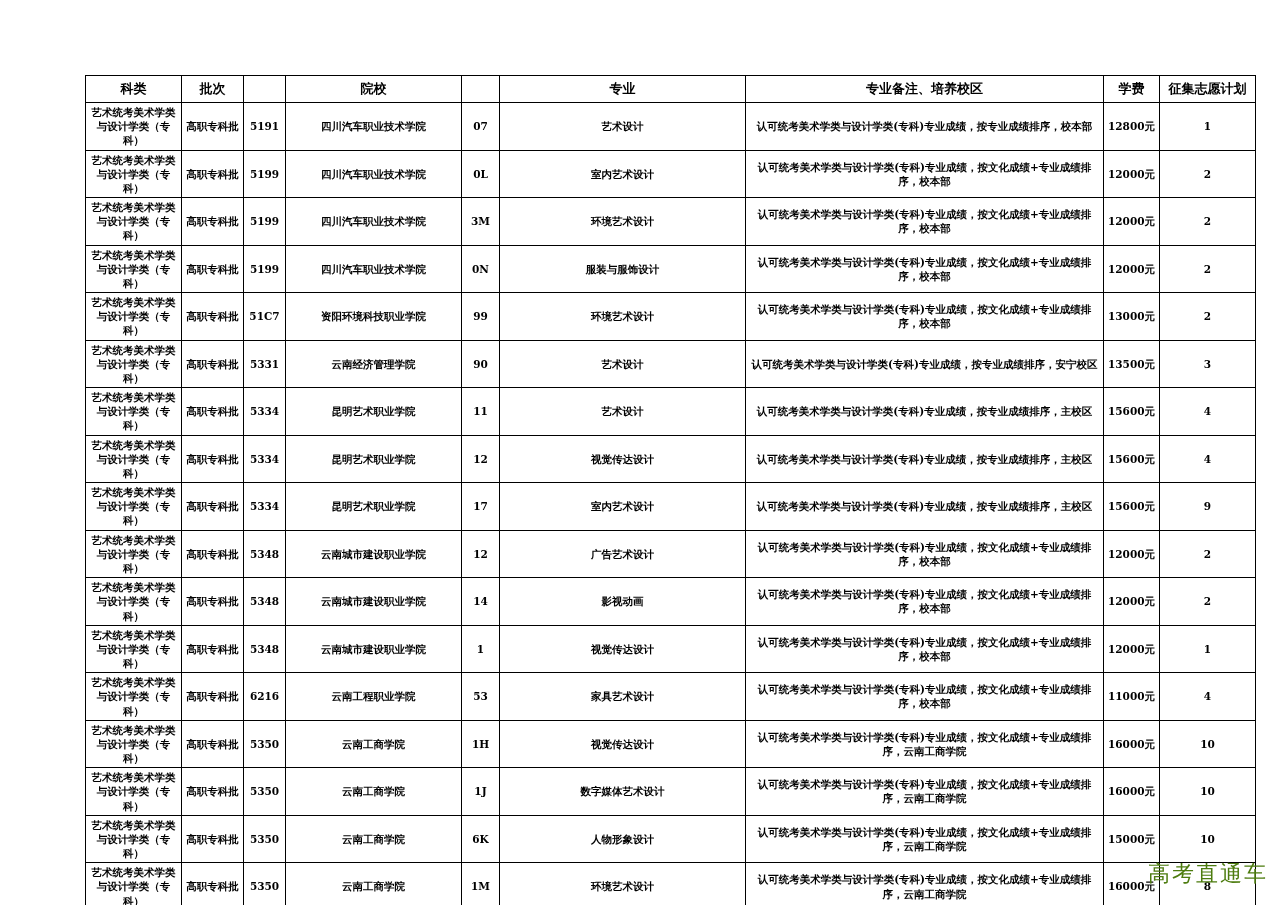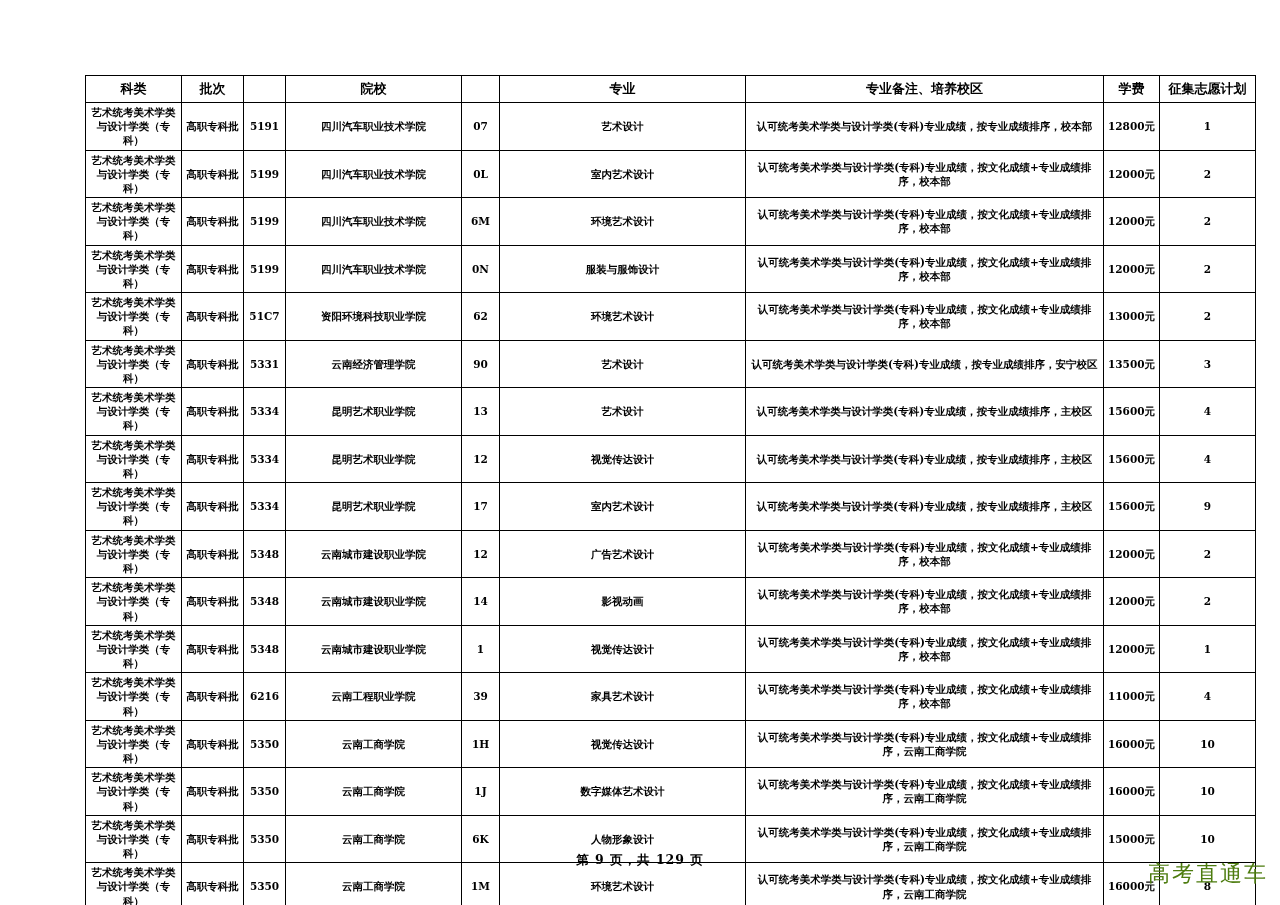--- a/index.html
+++ b/index.html
@@ -155,21 +155,21 @@
             <td class="major">室内艺术设计</td>
             <td class="remark">认可统考美术学类与设计学类(专科)专业成绩，按文化成绩+专业成绩排序，校本部</td>
             <td class="fee">12000元</td>
             <td class="plan">2</td>
           </tr>
           <tr>
             <td class="kelei">艺术统考美术学类与设计学类（专科）</td>
             <td class="pici">高职专科批</td>
             <td class="code">5199</td>
             <td class="school">四川汽车职业技术学院</td>
-            <td class="mcode">6M</td>
+            <td class="mcode">3M</td>
             <td class="major">环境艺术设计</td>
             <td class="remark">认可统考美术学类与设计学类(专科)专业成绩，按文化成绩+专业成绩排序，校本部</td>
             <td class="fee">12000元</td>
             <td class="plan">2</td>
           </tr>
           <tr>
             <td class="kelei">艺术统考美术学类与设计学类（专科）</td>
             <td class="pici">高职专科批</td>
             <td class="code">5199</td>
             <td class="school">四川汽车职业技术学院</td>
@@ -177,21 +177,21 @@
             <td class="major">服装与服饰设计</td>
             <td class="remark">认可统考美术学类与设计学类(专科)专业成绩，按文化成绩+专业成绩排序，校本部</td>
             <td class="fee">12000元</td>
             <td class="plan">2</td>
           </tr>
           <tr>
             <td class="kelei">艺术统考美术学类与设计学类（专科）</td>
             <td class="pici">高职专科批</td>
             <td class="code">51C7</td>
             <td class="school">资阳环境科技职业学院</td>
-            <td class="mcode">62</td>
+            <td class="mcode">99</td>
             <td class="major">环境艺术设计</td>
             <td class="remark">认可统考美术学类与设计学类(专科)专业成绩，按文化成绩+专业成绩排序，校本部</td>
             <td class="fee">13000元</td>
             <td class="plan">2</td>
           </tr>
           <tr>
             <td class="kelei">艺术统考美术学类与设计学类（专科）</td>
             <td class="pici">高职专科批</td>
             <td class="code">5331</td>
             <td class="school">云南经济管理学院</td>
@@ -199,21 +199,21 @@
             <td class="major">艺术设计</td>
             <td class="remark">认可统考美术学类与设计学类(专科)专业成绩，按专业成绩排序，安宁校区</td>
             <td class="fee">13500元</td>
             <td class="plan">3</td>
           </tr>
           <tr>
             <td class="kelei">艺术统考美术学类与设计学类（专科）</td>
             <td class="pici">高职专科批</td>
             <td class="code">5334</td>
             <td class="school">昆明艺术职业学院</td>
-            <td class="mcode">13</td>
+            <td class="mcode">11</td>
             <td class="major">艺术设计</td>
             <td class="remark">认可统考美术学类与设计学类(专科)专业成绩，按专业成绩排序，主校区</td>
             <td class="fee">15600元</td>
             <td class="plan">4</td>
           </tr>
           <tr>
             <td class="kelei">艺术统考美术学类与设计学类（专科）</td>
             <td class="pici">高职专科批</td>
             <td class="code">5334</td>
             <td class="school">昆明艺术职业学院</td>
@@ -265,21 +265,21 @@
             <td class="major">视觉传达设计</td>
             <td class="remark">认可统考美术学类与设计学类(专科)专业成绩，按文化成绩+专业成绩排序，校本部</td>
             <td class="fee">12000元</td>
             <td class="plan">1</td>
           </tr>
           <tr>
             <td class="kelei">艺术统考美术学类与设计学类（专科）</td>
             <td class="pici">高职专科批</td>
             <td class="code">6216</td>
             <td class="school">云南工程职业学院</td>
-            <td class="mcode">39</td>
+            <td class="mcode">53</td>
             <td class="major">家具艺术设计</td>
             <td class="remark">认可统考美术学类与设计学类(专科)专业成绩，按文化成绩+专业成绩排序，校本部</td>
             <td class="fee">11000元</td>
             <td class="plan">4</td>
           </tr>
           <tr>
             <td class="kelei">艺术统考美术学类与设计学类（专科）</td>
             <td class="pici">高职专科批</td>
             <td class="code">5350</td>
             <td class="school">云南工商学院</td>
@@ -319,16 +319,15 @@
             <td class="mcode">1M</td>
             <td class="major">环境艺术设计</td>
             <td class="remark">认可统考美术学类与设计学类(专科)专业成绩，按文化成绩+专业成绩排序，云南工商学院</td>
             <td class="fee">16000元</td>
             <td class="plan">8</td>
           </tr>
         </tbody>
     </table>
   </div>
 
-  <div class="footer">第 9 页，共 129 页</div>
   <div class="watermark">高考直通车</div>
 
 </div>
 
 </body></html>

